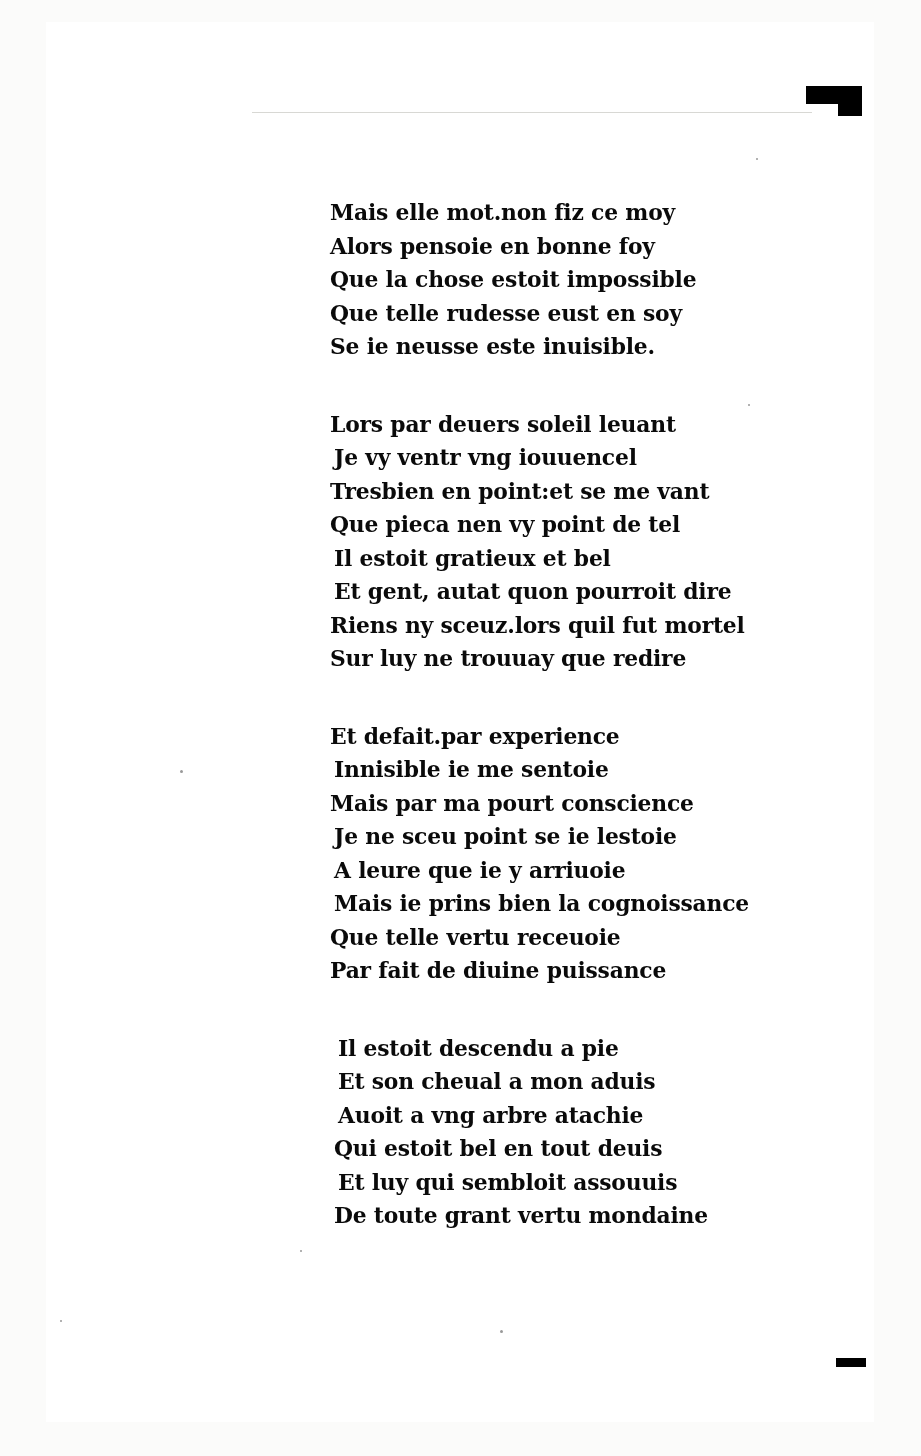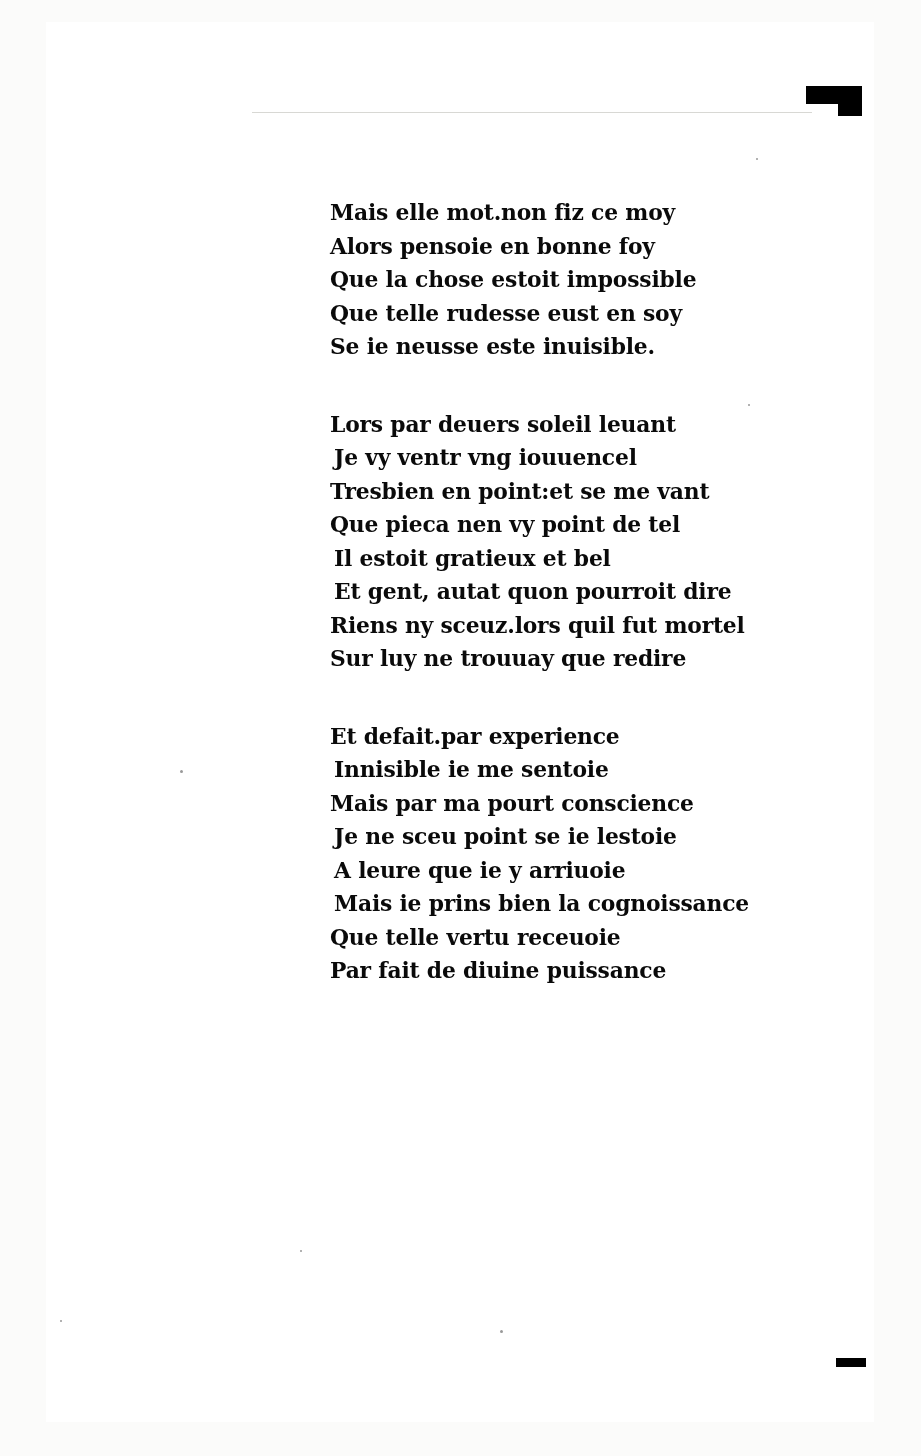--- a/index.html
+++ b/index.html
@@ -149,15 +149,23 @@
       <div class="line i0">Et defait.par experience</div>
       <div class="line i1">Innisible ie me sentoie</div>
       <div class="line i0">Mais par ma pourt conscience</div>
       <div class="line i1">Je ne sceu point se ie lestoie</div>
       <div class="line i1">A leure que ie y arriuoie</div>
       <div class="line i1">Mais ie prins bien la cognoissance</div>
       <div class="line i0">Que telle vertu receuoie</div>
       <div class="line i0">Par fait de diuine puissance</div>
     </div>
 
+    <div class="stanza">
+      <div class="line i2">Il estoit descendu a pie</div>
+      <div class="line i2">Et son cheual a mon aduis</div>
+      <div class="line i2">Auoit a vng arbre atachie</div>
+      <div class="line i1">Qui estoit bel en tout deuis</div>
+      <div class="line i2">Et luy qui sembloit assouuis</div>
+      <div class="line i1">De toute grant vertu mondaine</div>
+    </div>
 
   </div>
 </div>
 
 </body></html>

